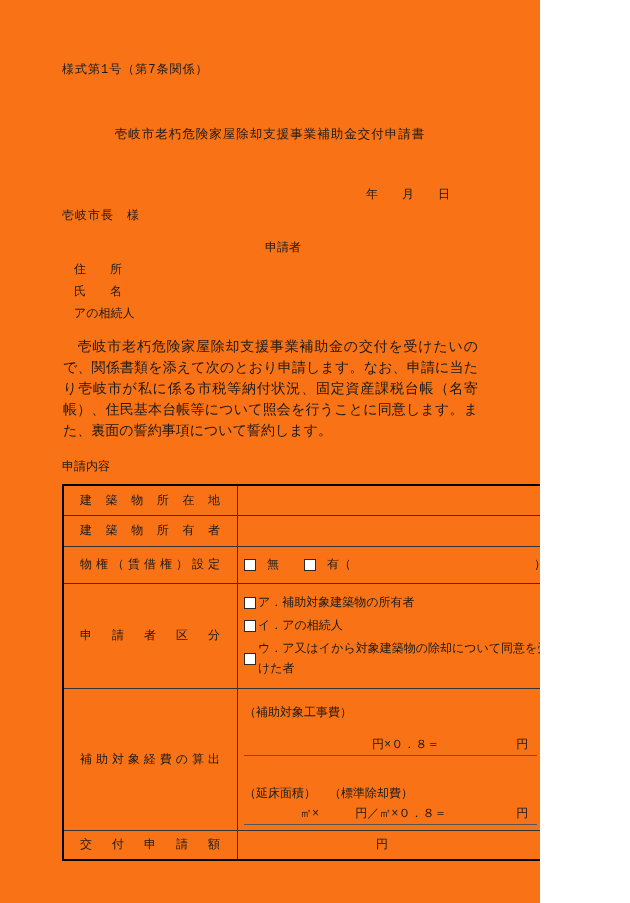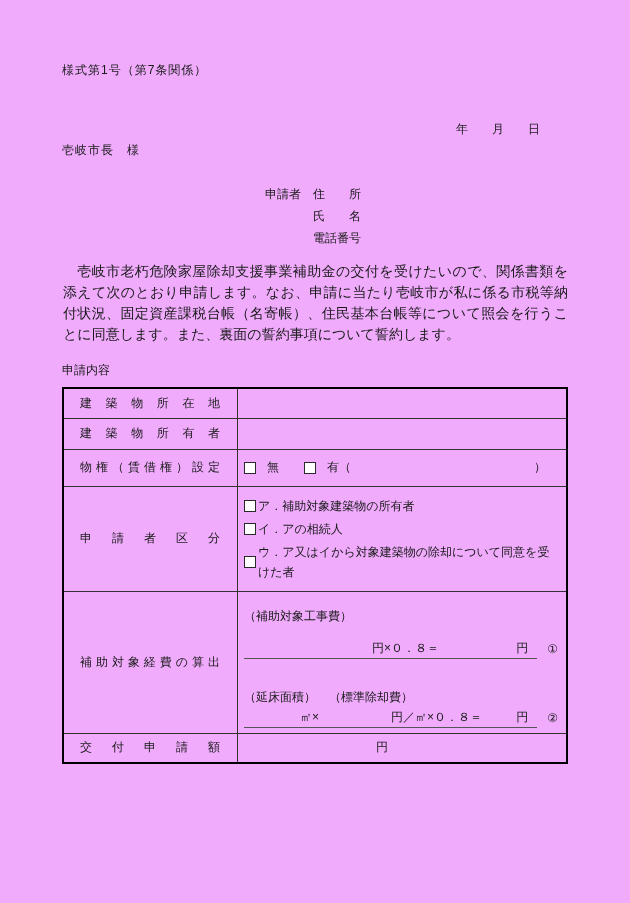--- a/index.html
+++ b/index.html
@@ -1,31 +1,31 @@
 <!DOCTYPE html>
 <html><head>
 <meta charset="utf-8">
 <style>
   html,body{margin:0;padding:0;background:#ffffff;}
   .page{
     position:relative;
-    width:630px;height:903px;
+    width:540px;height:903px;
     box-sizing:border-box;
     padding:62px 62px 0 62px;
-    background:#f0abfc;
+    background:#f97316;
     color:#1a1a1a;
-    font-family:Liberation Sans, sans-serif;
+    font-family:Liberation Mono, monospace;
     font-size:12px;
     overflow:hidden;
   }
   .form-number{line-height:16px;letter-spacing:1px;}
   .doc-title{margin:48px 0 0 0;font-size:12.5px;font-weight:normal;text-align:center;line-height:18px;letter-spacing:1px;}
   .date-line{margin-top:42px;text-align:right;padding-right:28px;line-height:18px;}
   .addressee{margin-top:3px;line-height:18px;letter-spacing:1px;}
-  .applicant{margin-top:24px;display:flex;}
+  .applicant{margin-top:12px;display:flex;flex-direction:column;}
   .applicant-label{margin-left:203px;line-height:22px;}
   .applicant-fields{margin-left:12px;}
   .applicant-fields div{line-height:22px;}
   .body-paragraph{
     margin:12px 0 0 1px;
     line-height:21px;
     font-size:14px;
     text-align:justify;
   }
   .section-label{margin-top:16px;line-height:18px;}
@@ -76,46 +76,47 @@
   .u-line{
     display:flex;align-items:flex-end;
     width:331px;height:20px;
     border-bottom:1px solid #555;
     line-height:20px;
   }
   .ul1{margin-top:12px;}
   .ul2{margin-top:0;}
   .f1{margin-left:128px;}
   .pfx2{margin-left:56px;}
-  .f2{margin-left:72px;}
+  .f2{margin-left:36px;}
   .unit-right{margin-left:auto;margin-right:9px;}
   .circ-num{margin-left:10px;line-height:20px;}
 
   .amount-line{display:flex;align-items:center;}
   .amount-spacer{width:132px;flex:0 0 auto;}
   .amount-note{margin-left:32px;}
 </style>
 </head>
 <body>
 
 <div class="page">
 
   <div class="form-number">様式第1号（第7条関係）</div>
 
+  <h1 class="doc-title">壱岐市老朽危険家屋除却支援事業補助金交付申請書</h1>
 
   <div class="date-line">年　　月　　日</div>
 
   <div class="addressee">壱岐市長　様</div>
 
   <div class="applicant">
     <span class="applicant-label">申請者</span>
     <div class="applicant-fields">
       <div>住　　所</div>
       <div>氏　　名</div>
-      <div>電話番号</div>
+      <div>アの相続人</div>
     </div>
   </div>
 
   <p class="body-paragraph">　壱岐市老朽危険家屋除却支援事業補助金の交付を受けたいので、関係書類を添えて次のとおり申請します。なお、申請に当たり壱岐市が私に係る市税等納付状況、固定資産課税台帳（名寄帳）、住民基本台帳等について照会を行うことに同意します。また、裏面の誓約事項について誓約します。</p>
 
   <div class="section-label">申請内容</div>
 
   <table class="app-table">
     <tbody>
         <tr class="h30">

